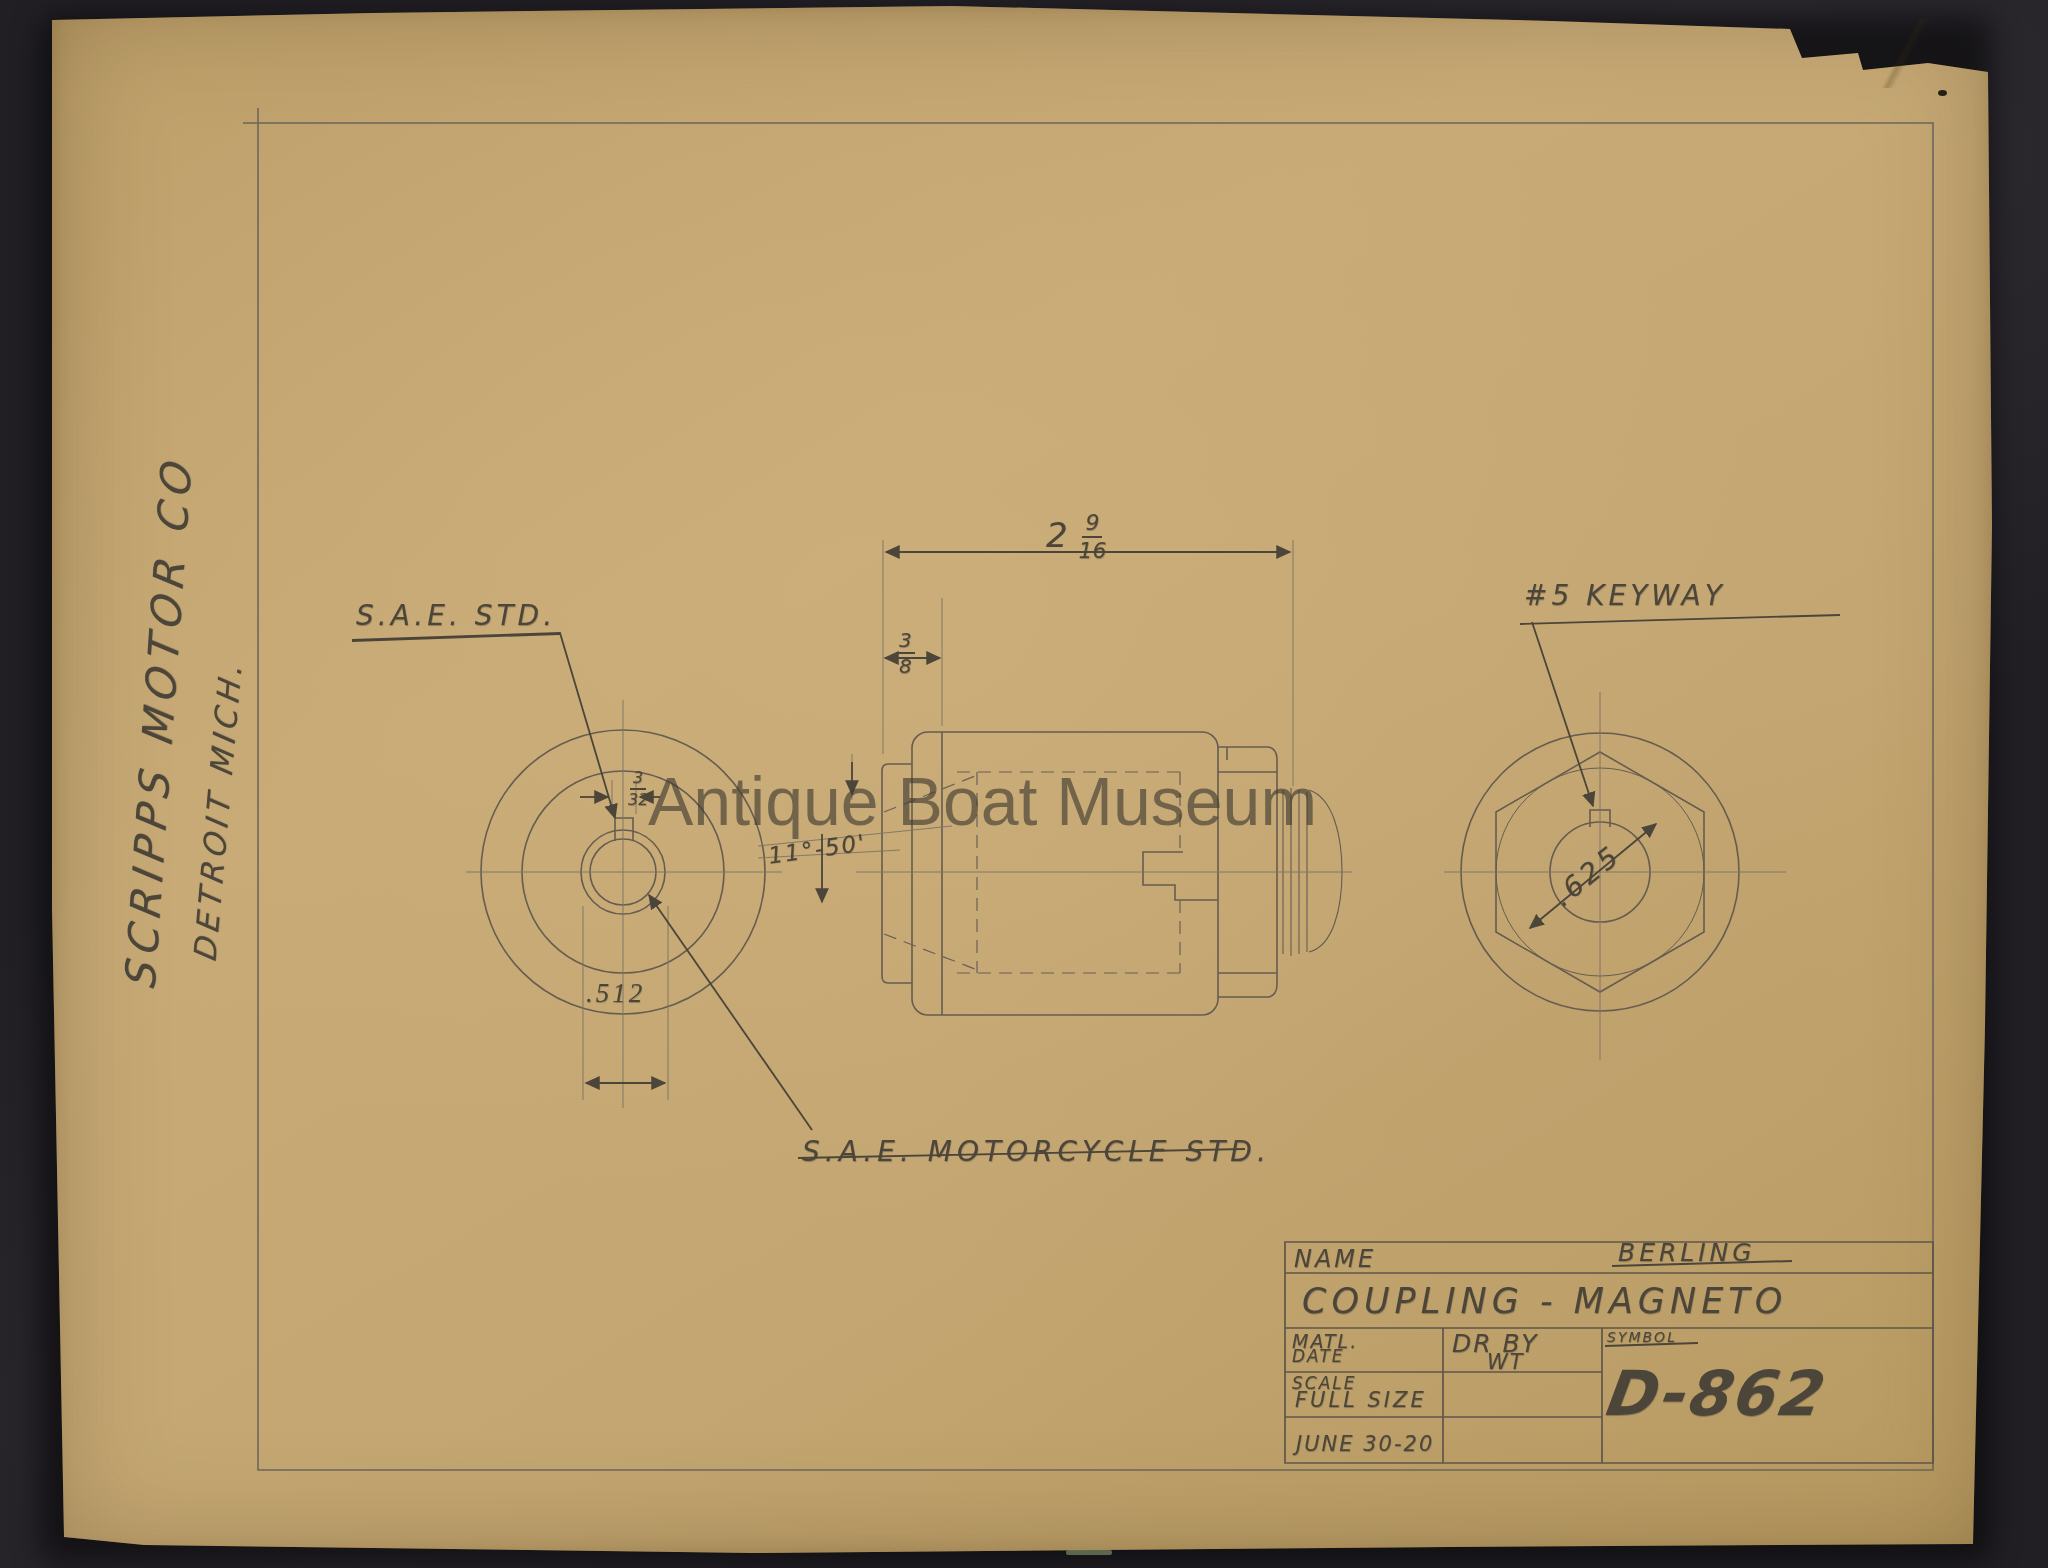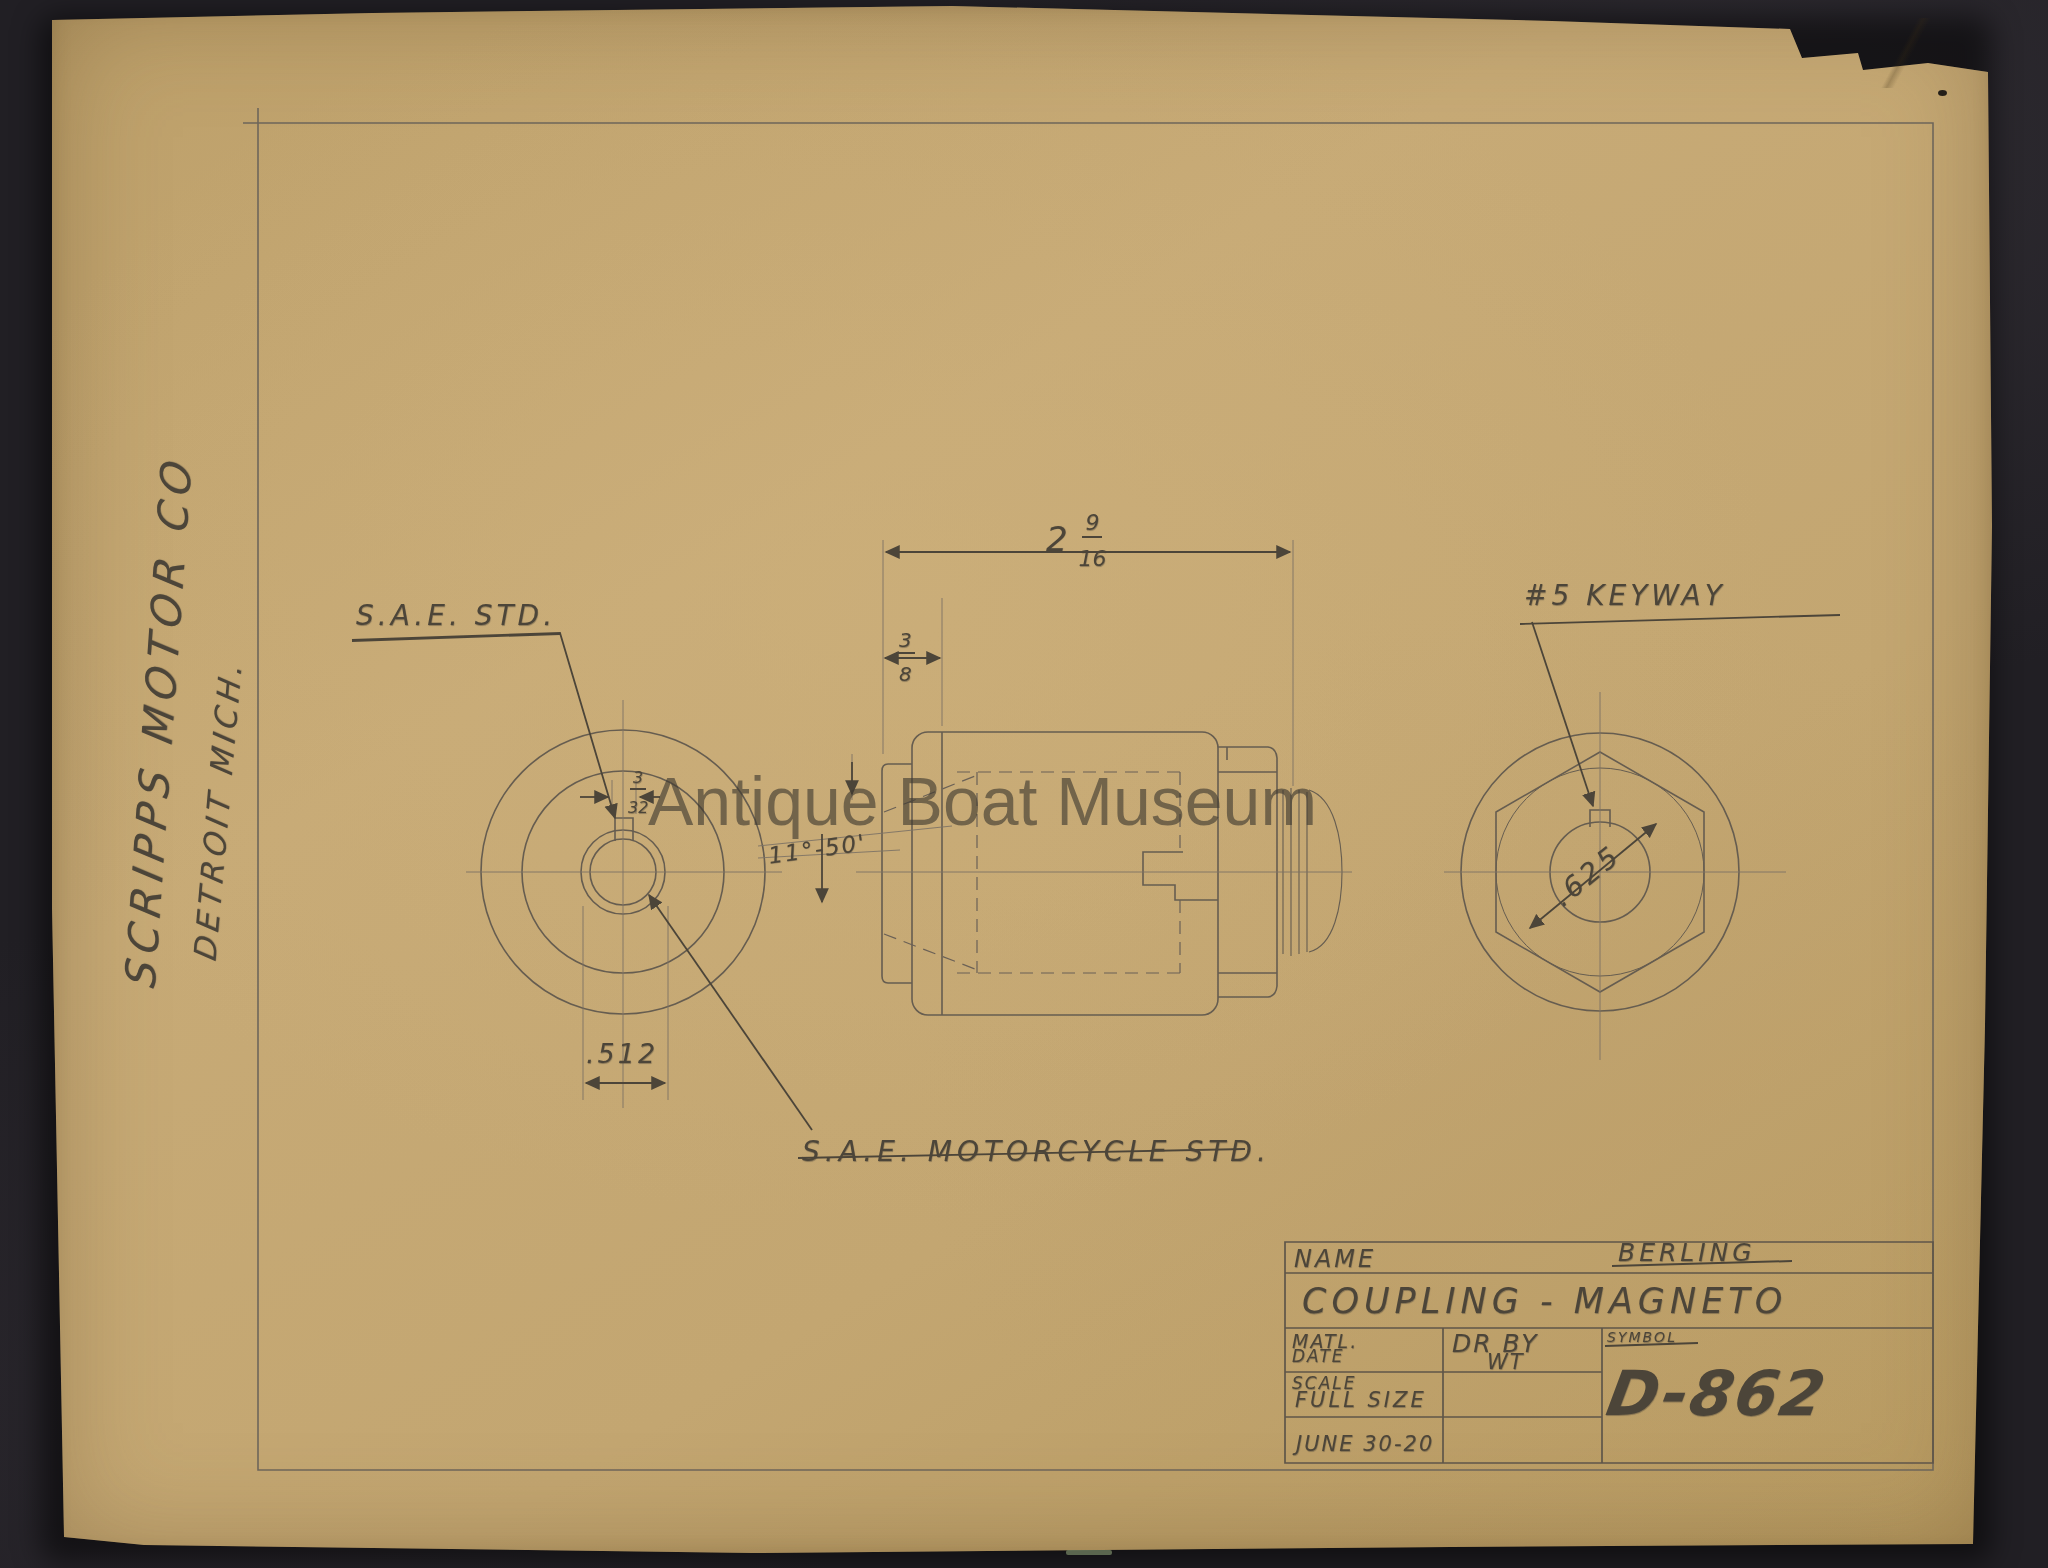--- a/index.html
+++ b/index.html
@@ -36,21 +36,21 @@
   .mark-teal{position:absolute;left:1066px;top:1550px;width:46px;height:5px;background:#6d7c5e;opacity:.8;border-radius:2px;}
   svg.linework{position:absolute;left:0;top:0;width:2048px;height:1568px;}
 
   .hw{
     position:absolute;color:#4c4539;font-family:"DejaVu Sans",sans-serif;
     font-style:italic;white-space:nowrap;line-height:1;
     text-shadow:.5px .5px .7px rgba(76,69,57,.45);
   }
   .frac{display:inline-flex;flex-direction:column;align-items:center;line-height:1;vertical-align:middle;}
   .frac .num{border-bottom:2px solid #4c4539;padding:0 3px 2px;}
-  .frac .den{padding-top:10px;}
+  .frac .den{padding-top:2px;}
   .watermark{
     position:absolute;left:648px;top:762px;
     font-family:"Liberation Sans",sans-serif;font-size:68px;font-weight:400;
     color:#3e3930;opacity:.62;letter-spacing:0px;white-space:nowrap;
   }
   .margin-note{transform-origin:0 0;letter-spacing:7px;}
 </style>
 </head>
 <body>
 
@@ -171,21 +171,21 @@
 
   <div class="hw" style="left:356px;top:602px;font-size:28px;letter-spacing:4px;">S.A.E. STD.</div>
 
   <div class="hw" style="left:628px;top:770px;font-size:16px;">
     <span class="frac">
         <span class="num">3</span>
         <span class="den">32</span>
       </span>
   </div>
 
-  <div class="hw" style="left:586px;top:1040px;font-size:27px;letter-spacing:3px;">.512</div>
+  <div class="hw" style="left:586px;top:980px;font-size:27px;letter-spacing:3px;font-family:Liberation Serif, serif;">.512</div>
 
   <div class="hw" style="left:802px;top:1112px;font-size:28px;letter-spacing:5px;margin-top:26px;">S.A.E. MOTORCYCLE STD.</div>
 
   <div class="hw" style="left:1046px;top:512px;font-size:34px;">
     <span>2</span>
     <span class="frac" style="font-size:22px;">
         <span class="num">9</span>
         <span class="den">16</span>
       </span>
   </div>

